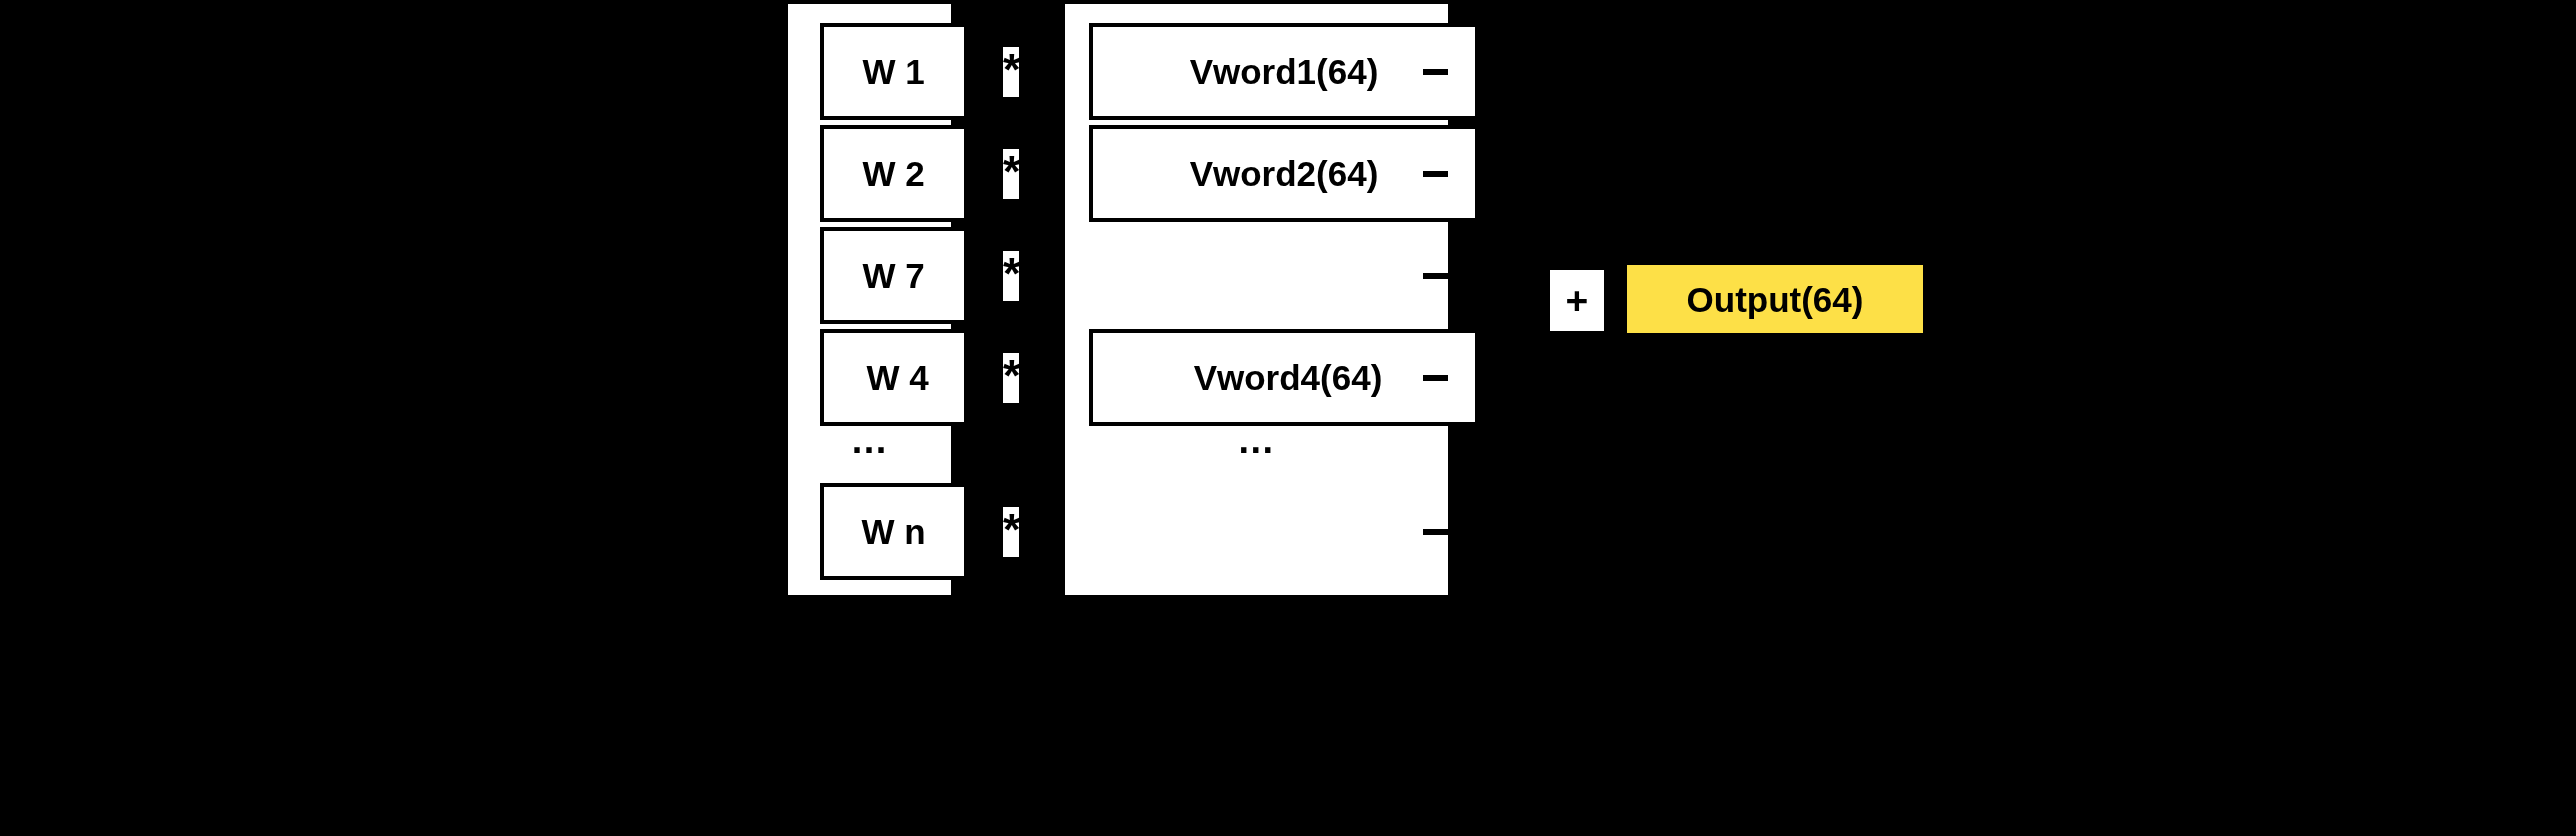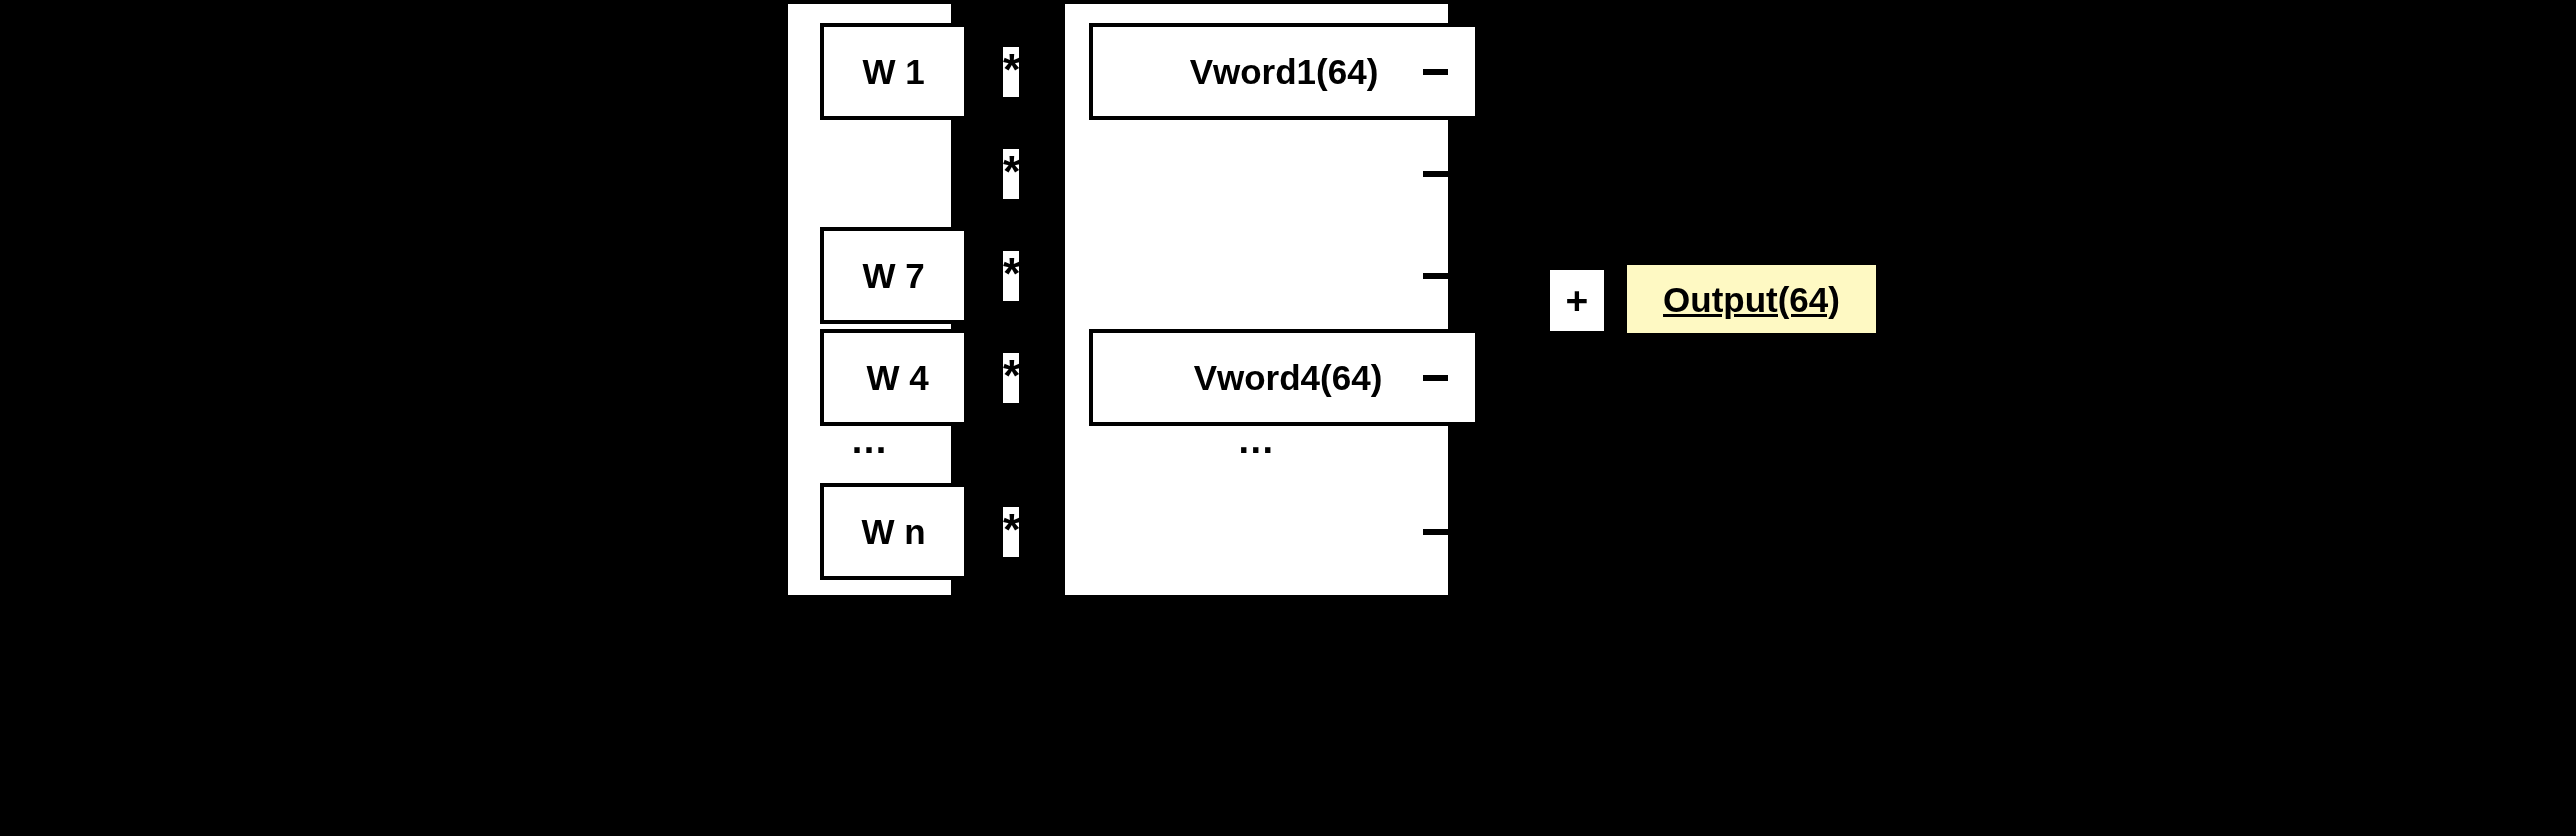--- a/index.html
+++ b/index.html
@@ -50,47 +50,49 @@
   }
   .tick-0{top:65px;} .tick-1{top:167px;} .tick-2{top:269px;}
   .tick-3{top:371px;} .tick-n{top:525px;}
   .plus{
     position:absolute;left:1550px;top:270px;width:54px;height:61px;
     background:#fff;
     display:flex;align-items:center;justify-content:center;
     font-size:39px;line-height:1;
   }
   .output{
-    position:absolute;left:1627px;top:265px;width:249px;height:68px;
-    background:#fef9c3;
+    position:absolute;left:1627px;top:265px;width:296px;height:68px;
+    background:#fde047;
     display:flex;align-items:center;justify-content:center;
-    font-size:35px;line-height:1;white-space:nowrap;text-decoration:underline;
+    font-size:35px;line-height:1;white-space:nowrap;
   }
 </style>
 </head>
 <body>
 
 <div class="canvas">
 
   <div class="strip strip-w">
     <div class="node w-node row-0">W 1</div>
+    <div class="node w-node row-1">W 2</div>
     <div class="node w-node row-2">W 7</div>
     <div class="node w-node row-3">W 4</div>
     <div class="dots dots-w">...</div>
     <div class="node w-node row-n">W n</div>
   </div>
 
   <div class="star star-0">*</div>
   <div class="star star-1">*</div>
   <div class="star star-2">*</div>
   <div class="star star-3">*</div>
   <div class="star star-n">*</div>
 
   <div class="strip strip-v">
     <div class="node v-node row-0">Vword1(64)</div>
+    <div class="node v-node row-1">Vword2(64)</div>
     <div class="node v-node row-3">Vword4(64)</div>
     <div class="dots dots-v">...</div>
 
     <div class="tick tick-0"></div>
     <div class="tick tick-1"></div>
     <div class="tick tick-2"></div>
     <div class="tick tick-3"></div>
     <div class="tick tick-n"></div>
   </div>
 

